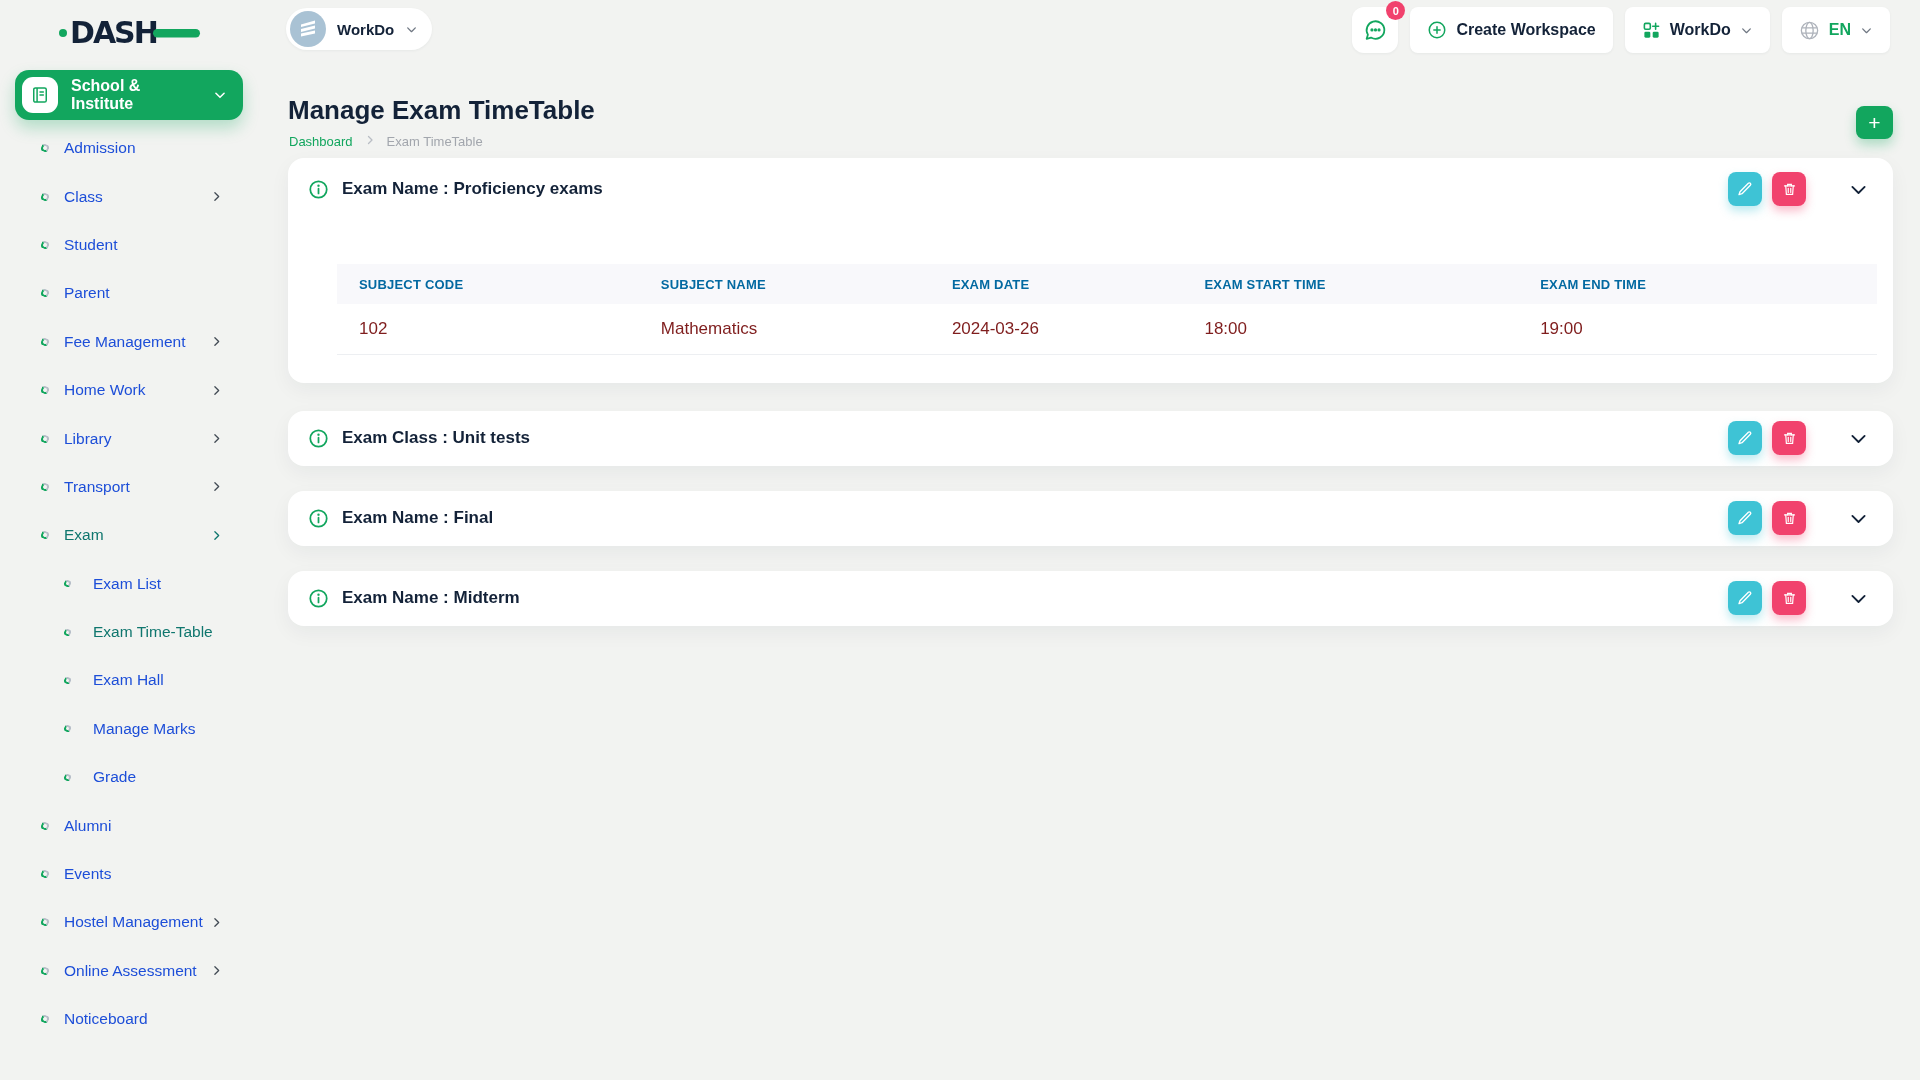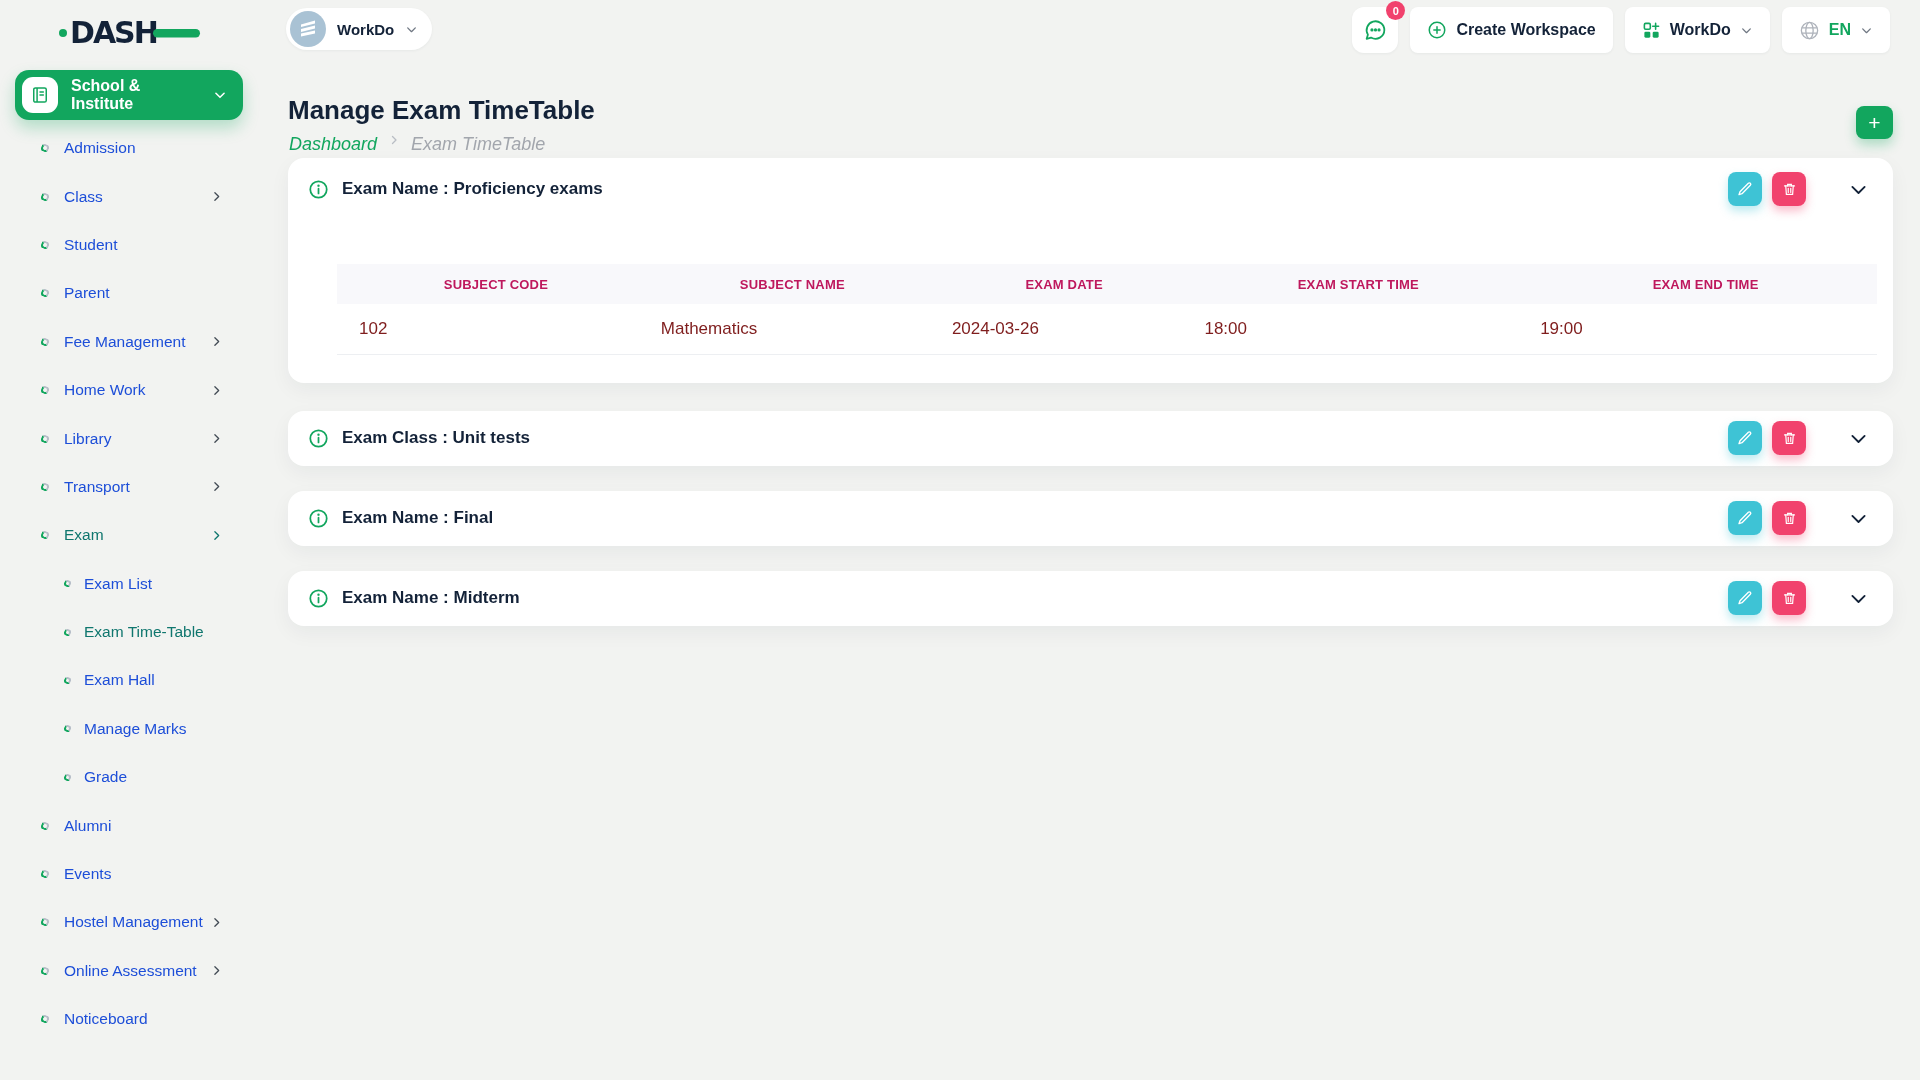--- a/index.html
+++ b/index.html
@@ -35,28 +35,28 @@
                display:flex; align-items:center; justify-content:center; }
   .side-head .chev { margin-left:auto; color:#fff; }
   .menu { margin-top:4px; }
   .s-item { position:relative; height:48.4px; display:flex; align-items:center; cursor:pointer;
             color:#1d4ed8; font-size:15.5px; }
   .s-item .dot { margin-left:41px; width:8px; height:8px; border-radius:50%; flex:none;
                  border:2px solid #b7bec8; border-left-color:#12a65e; border-bottom-color:#12a65e;
                  transform:rotate(15deg); }
   .s-item .s-label { margin-left:15px; white-space:nowrap; }
   .s-item.child .dot { margin-left:64px; width:7px; height:7px; }
-  .s-item.child .s-label { margin-left:13px; }
+  .s-item.child .s-label { margin-left:22px; }
   .s-item .s-arrow { position:absolute; left:210px; color:#434b55; display:flex; }
   .s-item.active, .s-item.active .s-arrow { color:#0f766e; }
 
   
   .page-title { position:absolute; left:288px; top:95px; font-size:26px; font-weight:700; color:#132238; }
   .breadcrumb { position:absolute; left:289px; top:134px; display:flex; align-items:flex-start; gap:11px;
-                font-size:18px;font-style:italic; }
+                font-size:13px; }
   .crumb-link { color:#12a65e; cursor:pointer; }
   .crumb-current { color:#a2a6ad; }
   .crumb-sep { color:#b9bdc4; display:flex; }
   .add-btn { position:absolute; left:1856px; top:106px; width:37px; height:33px; border-radius:8px;
              background:#12a65e; color:#fff; font-size:21px; font-weight:500; border:none; cursor:pointer;
              display:flex; align-items:center; justify-content:center;
              box-shadow:0 6px 12px rgba(18,166,94,.3); }
 
   
   .cards { position:absolute; left:288px; top:158px; width:1605px; }
@@ -70,21 +70,21 @@
   .actions { margin-left:auto; display:flex; align-items:center; }
   .icon-btn { width:34px; height:34px; border-radius:8px; border:none; cursor:pointer;
               display:flex; align-items:center; justify-content:center; }
   .icon-btn.edit { background:#3ec3d5; box-shadow:0 5px 10px rgba(62,195,213,.35); }
   .icon-btn.del  { background:#f1426d; box-shadow:0 5px 10px rgba(241,66,109,.35); margin-left:10px; }
   .chev-btn { margin-left:42px; background:none; border:none; color:#132238; display:flex; cursor:pointer; }
 
   .card-content { padding:44px 16px 28px 49px; }
   table.tt { width:100%; border-collapse:collapse; table-layout:fixed; }
   .tt thead tr { background:#f8f8fb; }
-  .tt th { height:40px; text-align:center; padding:0 6px 0 22px; font-size:13px; color:#be185d;
+  .tt th { height:40px; text-align:left; padding:0 6px 0 22px; font-size:13px; color:#0369a1;
            font-weight:700; letter-spacing:.2px; white-space:nowrap; }
   .tt td { height:50px; padding:0 6px 0 22px; font-size:17px; color:#7f1d1d;
            border-bottom:1px solid #edeff2; }
 </style>
 </head>
 <body>
 
 <div class="logo" aria-label="DASH">
   <svg width="150" height="40" viewBox="0 0 150 40">
     <circle cx="5" cy="21" r="4" fill="#12a65e"></circle>

